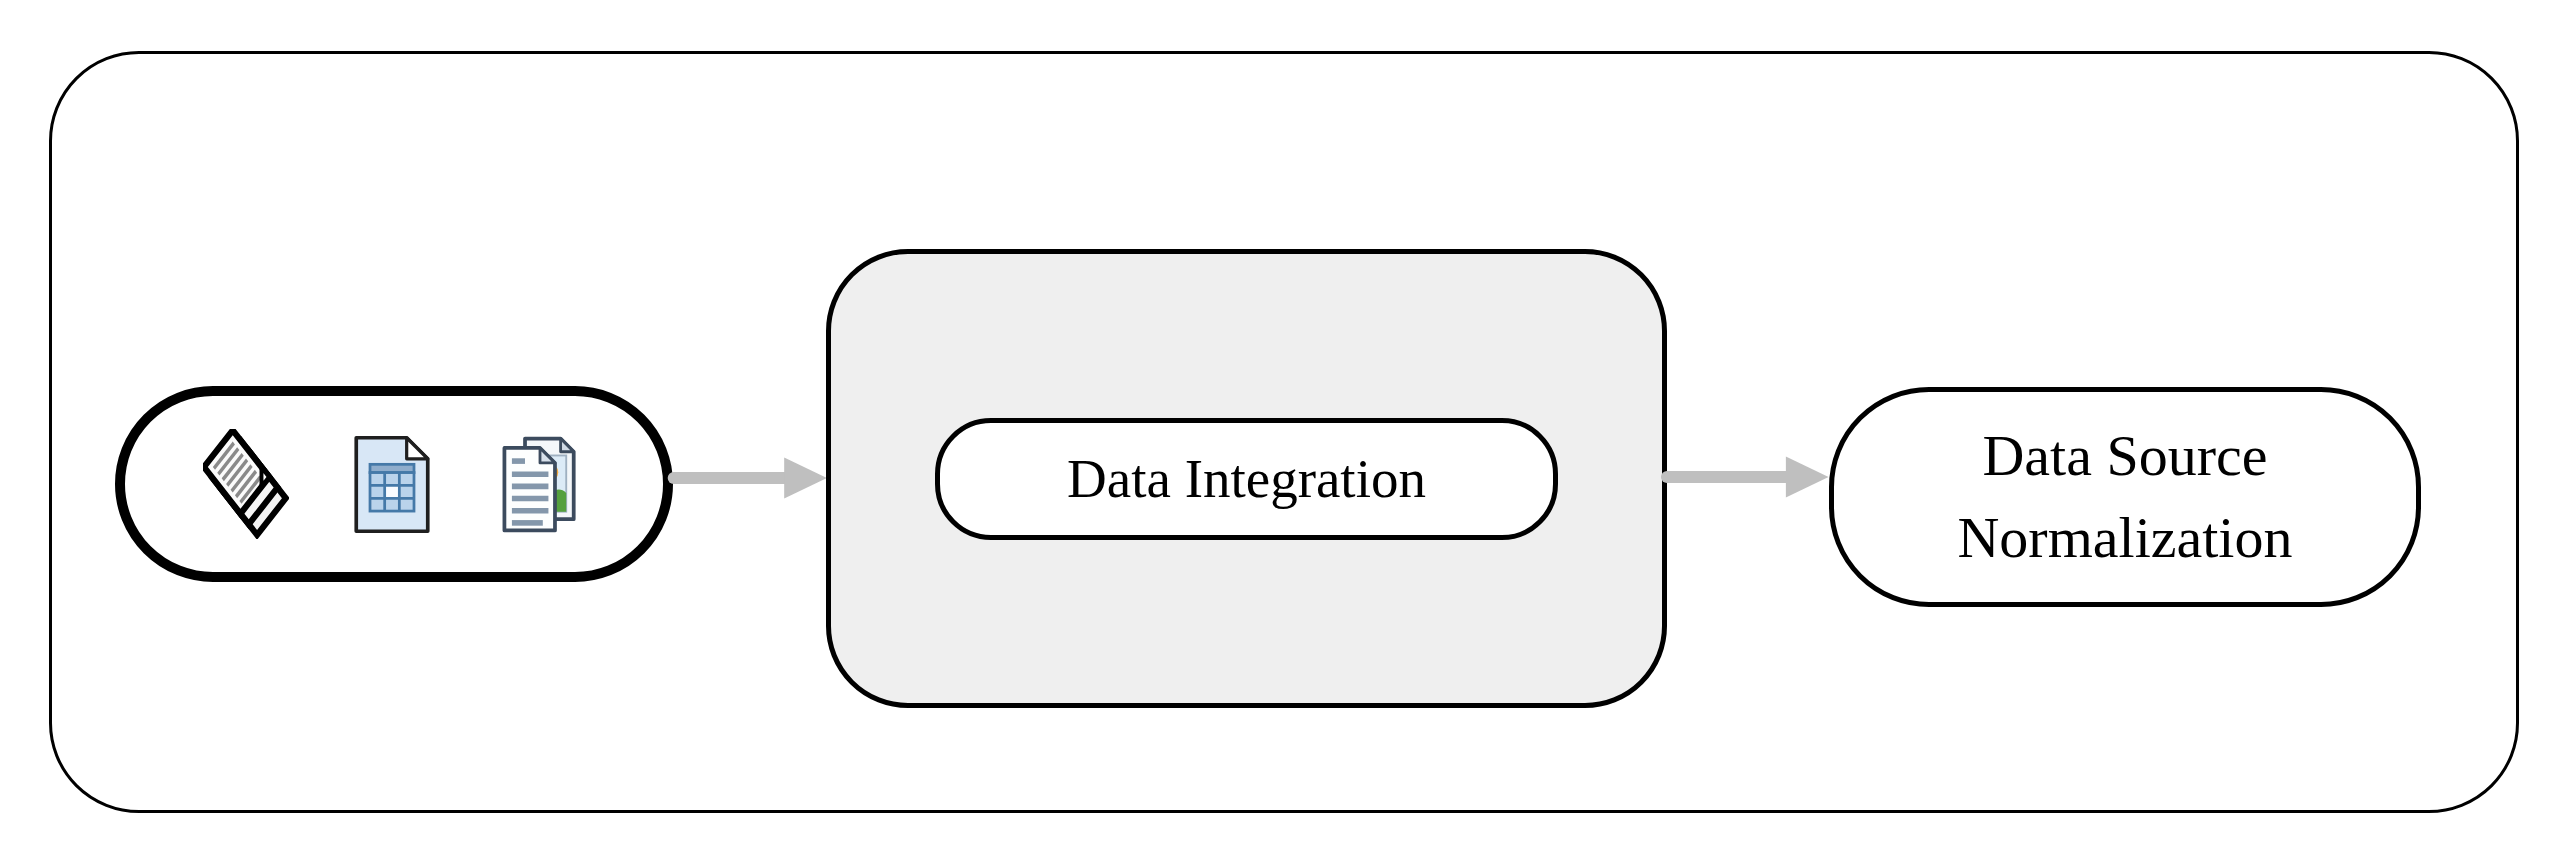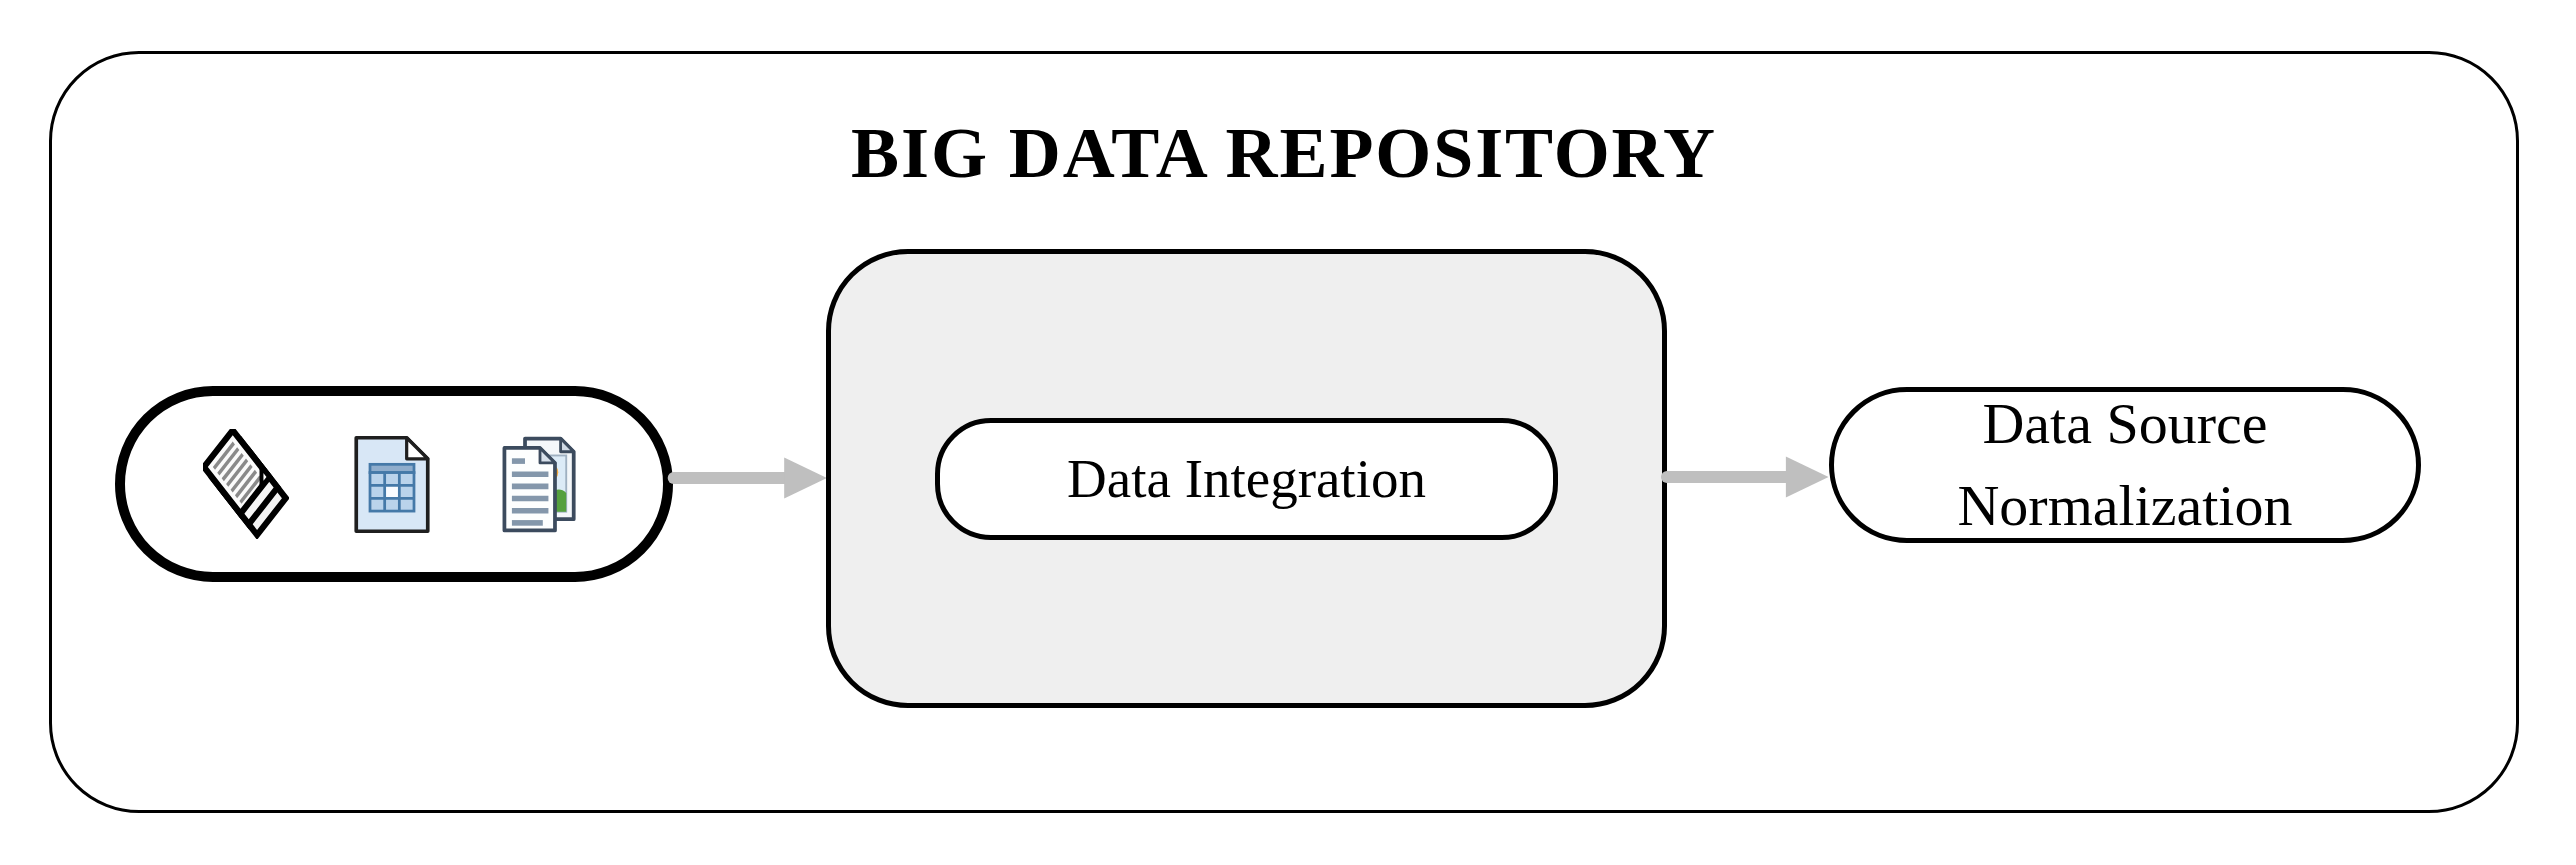--- a/index.html
+++ b/index.html
@@ -52,42 +52,41 @@
     box-sizing:border-box;
     border:5.6px solid #000;
     border-radius:56px;
     background:#ffffff;
     display:flex;align-items:center;justify-content:center;
     font-size:55px;
     white-space:nowrap;
   }
   .output-pill{
     position:absolute;left:1777px;top:333px;
-    width:592px;height:156px;
+    width:592px;height:220px;
     box-sizing:border-box;
     border:5.6px solid #000;
     border-radius:100px;
     background:#ffffff;
     display:flex;flex-direction:column;
     align-items:center;justify-content:center;
     font-size:58px;line-height:1.42;
     text-align:center;
   }
   .arrow{position:absolute;}
   .arrow-1{left:615px;top:398px;}
   .arrow-2{left:1607px;top:397px;}
   .icon{display:block;}
 </style>
 </head>
 <body>
 
 <div class="canvas">
   <div class="outer-frame">
 
-    <div class="title">BIG DATA REPOSITORY</div>
 
     <div class="source-pill">
 
       <svg class="icon" width="86" height="110" viewBox="0 0 110 110" preserveAspectRatio="none">
         <g transform="translate(55,55) rotate(-45)">
           <rect x="-26" y="-20" width="52" height="66" fill="#f3f3f3" stroke="#000" stroke-width="7"></rect>
           <rect x="-26" y="-35" width="52" height="66" fill="#f6f6f6" stroke="#000" stroke-width="7"></rect>
           <rect x="-26" y="-50" width="52" height="66" fill="#fbfbfb" stroke="#000" stroke-width="7"></rect>
           <g stroke="#8a8a8a" stroke-width="4">
             <line x1="-18" y1="-40" x2="18" y2="-40"></line>

